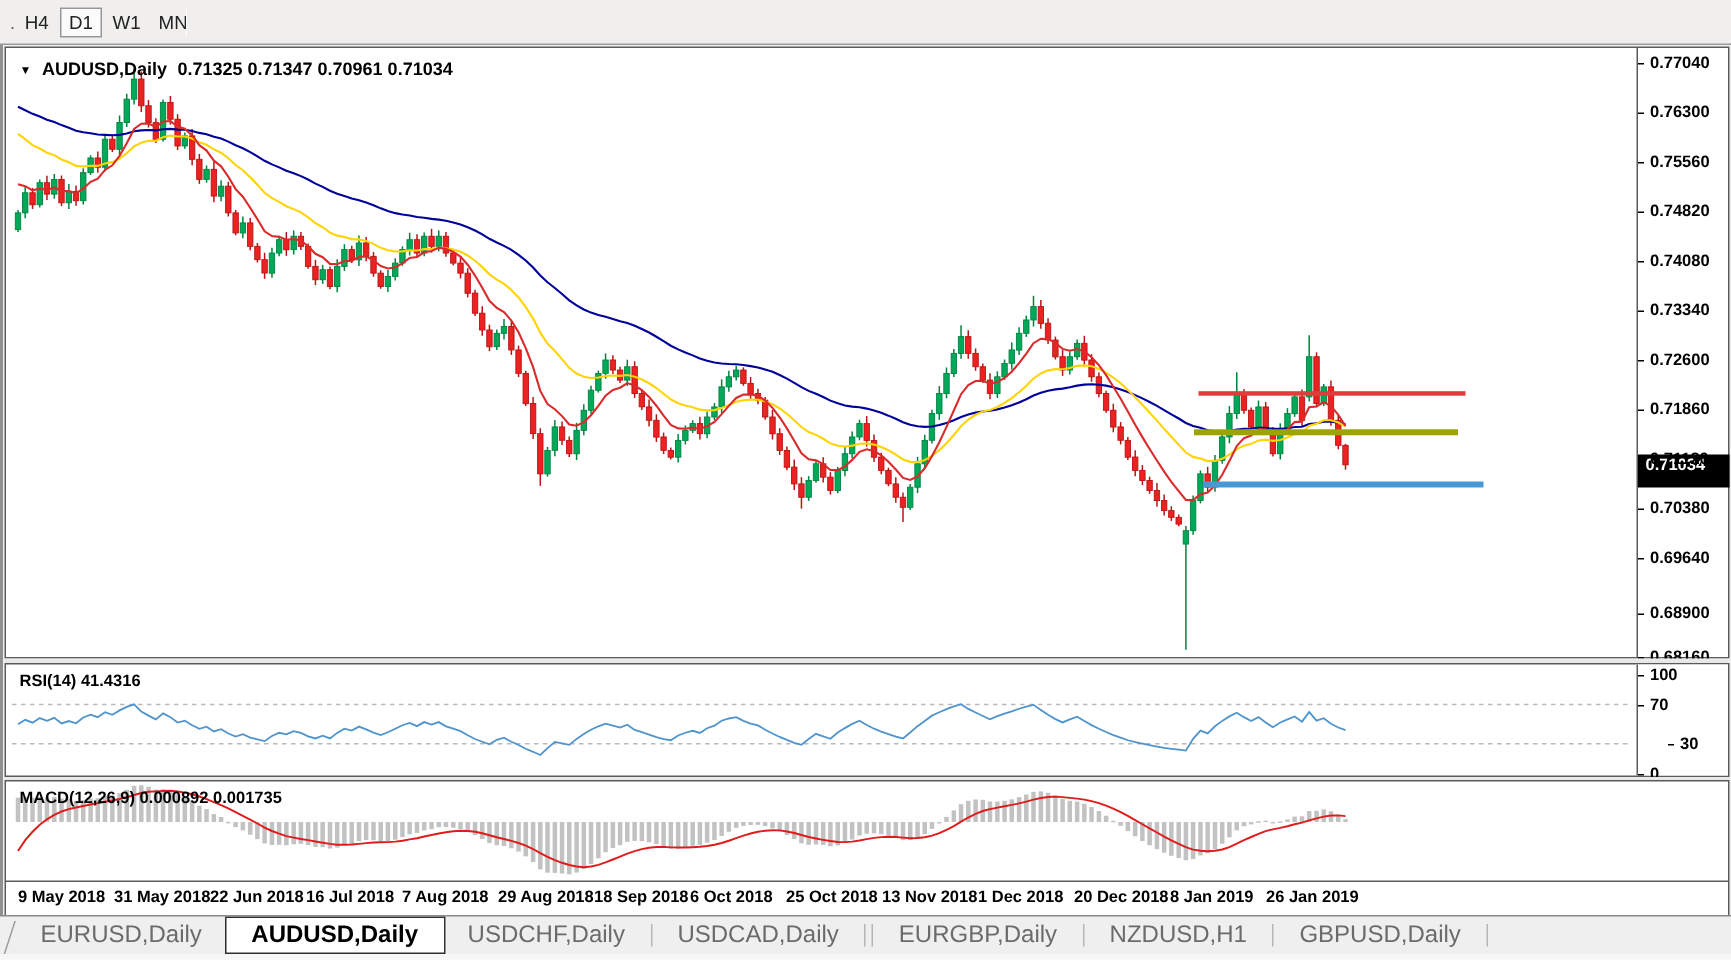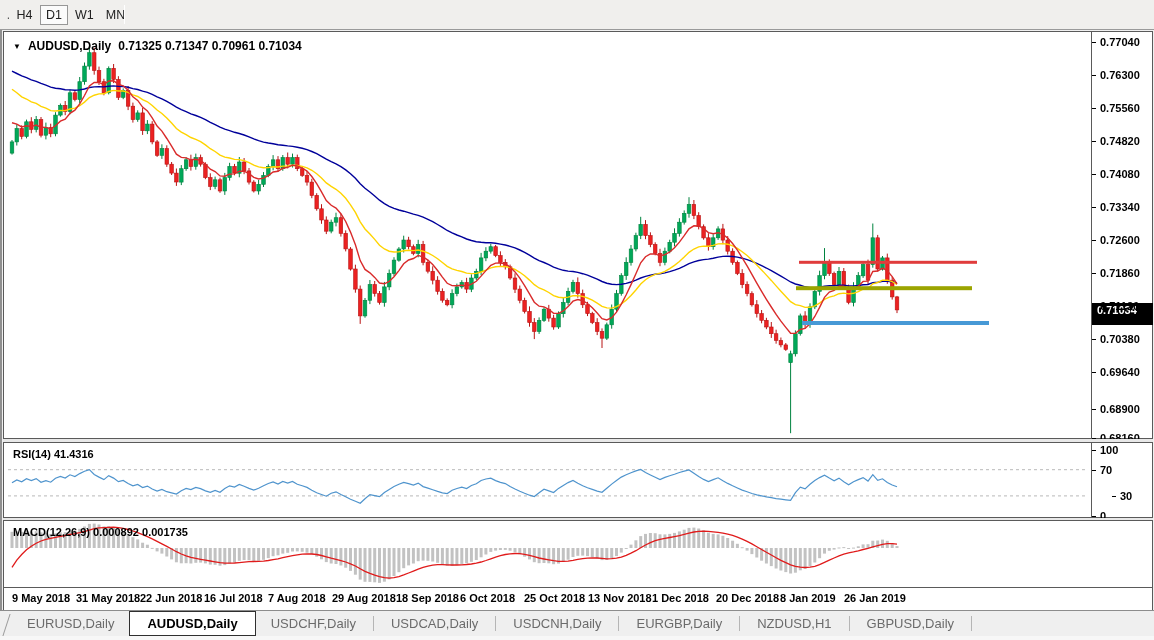--- a/index.html
+++ b/index.html
@@ -45,21 +45,21 @@
   .dateaxis { position:absolute; left:1px; top:558px; width:1150px; height:22px; background:#fff;
               border-left:1px solid #5a5a5a; border-right:1px solid #5a5a5a; }
   .datelabel { position:absolute; top:4px; font-size:11px; font-weight:600; color:#000; white-space:nowrap; }
 
   
   .tabbar { position:absolute; top:610px; left:0; width:1154px; height:26px; background:#efefef;
             border-top:1px solid #8c8c8c; display:flex; align-items:stretch; }
   .tab-edge { width:12px; position:relative; }
   .tab-edge:after { content:""; position:absolute; left:6px; top:3px; bottom:0; width:1px;
                     background:#9a9a9a; transform:skewX(-18deg); }
-  .tab { padding:0 15px; display:flex; align-items:center; font-size:13px; color:#6b6b6b; cursor:default; }
+  .tab { padding:0 15px; display:flex; align-items:center; font-size:16px; color:#6b6b6b; cursor:default; }
   .tab.active { background:#ffffff; border:1px solid #2f2f2f; color:#000; font-weight:700;
                 margin-top:0; padding:0 17px; }
   .tabsep { width:1px; margin:5px 2px; background:#b5b5b5; }
   .understrip { position:absolute; top:636px; left:0; width:1154px; height:4px; background:#f7f7f7; }
 </style>
 </head>
 <body>
 
 <div class="toolbar">
   <div class="tf-wrap">
@@ -705,21 +705,20 @@
 </div>
 
 <div class="tabbar" id="tab-bar">
   <div class="tab-edge"></div>
 <div class="tab">EURUSD,Daily</div>
     <div class="tab active">AUDUSD,Daily</div>
     <div class="tab">USDCHF,Daily</div>
     <div class="tabsep"></div>
     <div class="tab">USDCAD,Daily</div>
     <div class="tabsep"></div>
-    <div class="tab">USDCNH,Daily</div>
     <div class="tabsep"></div>
     <div class="tab">EURGBP,Daily</div>
     <div class="tabsep"></div>
     <div class="tab">NZDUSD,H1</div>
     <div class="tabsep"></div>
     <div class="tab">GBPUSD,Daily</div>
     <div class="tabsep"></div>
   </div>
 <div class="understrip"></div>
 

